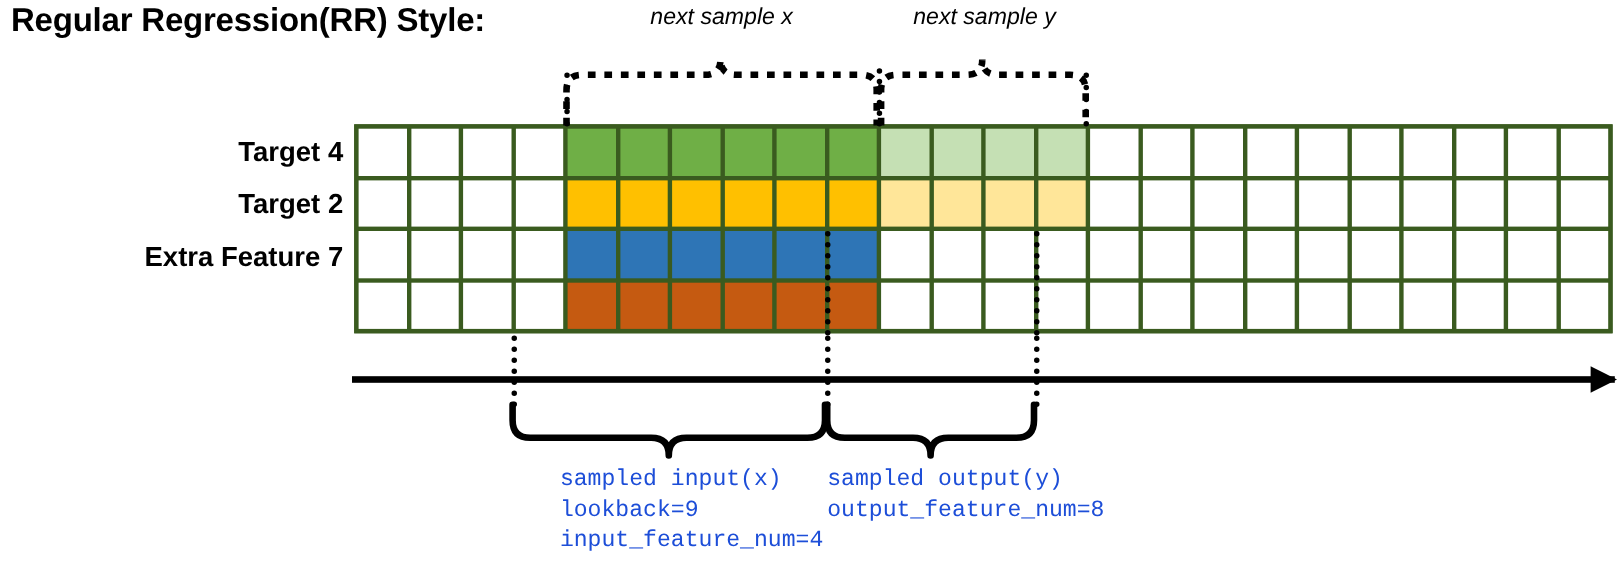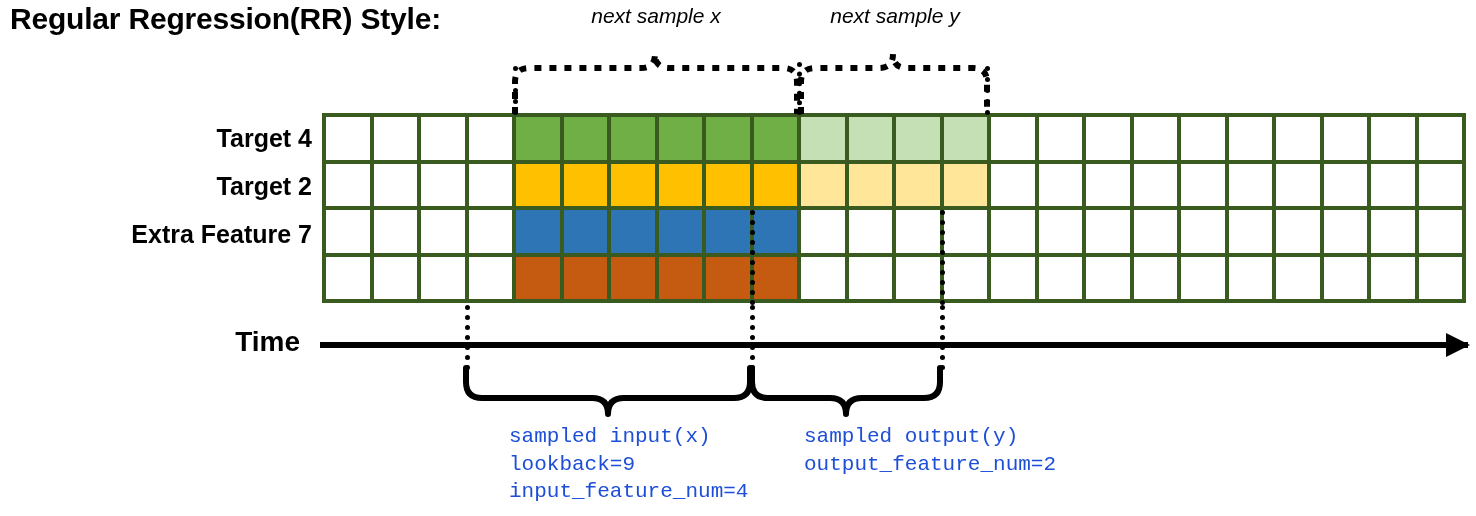--- a/index.html
+++ b/index.html
@@ -198,21 +198,20 @@
         <div class="cell" style="background: rgb(255, 255, 255);"></div>
         <div class="cell" style="background: rgb(255, 255, 255);"></div>
         <div class="cell" style="background: rgb(255, 255, 255);"></div>
         <div class="cell" style="background: rgb(255, 255, 255);"></div>
         <div class="cell" style="background: rgb(255, 255, 255);"></div>
         <div class="cell" style="background: rgb(255, 255, 255);"></div>
         <div class="cell" style="background: rgb(255, 255, 255);"></div>
       </div>
     </div>
 
-  <div class="timelabel">Time</div>
   <div id="axis"></div>
 
   <div class="vdot" style="left:513px;top:66px;height:49px;"></div>
   <div class="vdot" style="left:797px;top:62px;height:53px;"></div>
   <div class="vdot" style="left:985px;top:66px;height:49px;"></div>
 
   <div class="vdot" style="left:750px;top:210px;height:95px;"></div>
   <div class="vdot" style="left:940px;top:210px;height:95px;"></div>
 
   <div class="vdot" style="left:465px;top:305px;height:65px;"></div>
@@ -231,18 +230,18 @@
   </svg>
 
   <div class="toplab" style="left:801px;width:188px;">next sample y</div>
   <div class="toplab" style="left:515px;width:282px;">next sample x</div>
 
   <div class="botblock" style="left:509px;top:423px;">
     <div>sampled input(x)</div>
     <div>lookback=9</div>
     <div>input_feature_num=4</div>
   </div>
-  <div class="botblock" style="left:804px;top:423px;">
+  <div class="botblock" style="left:752px;top:423px;">
     <div>sampled output(y)</div>
-    <div>output_feature_num=2</div>
+    <div>output_feature_num=8</div>
   </div>
 
 </div>
 
 </body></html>

